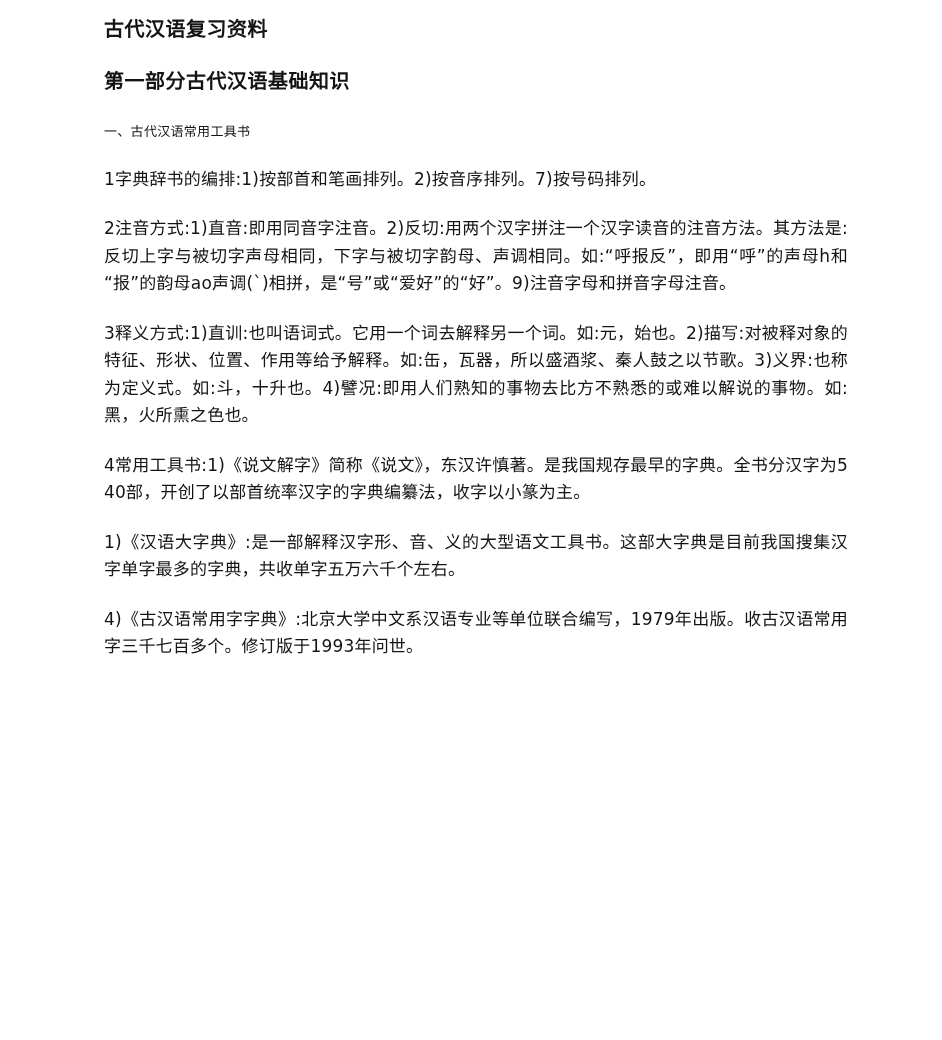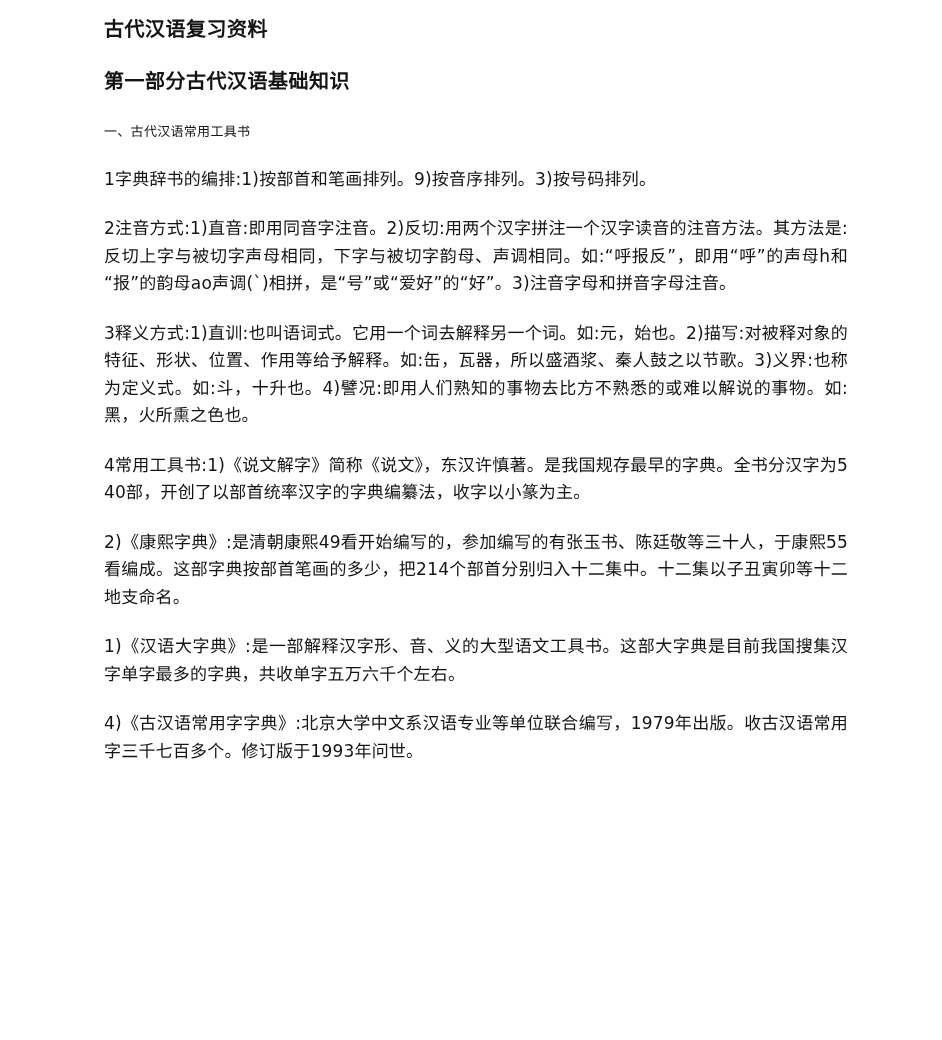--- a/index.html
+++ b/index.html
@@ -55,20 +55,19 @@
   }
 </style>
 </head>
 <body>
 
 <div class="page">
   <h1 class="doc-title">古代汉语复习资料</h1>
   <h2 class="heading-1">第一部分古代汉语基础知识</h2>
   <h3 class="heading-2">一、古代汉语常用工具书</h3>
 
-  <p class="para">1字典辞书的编排:1)按部首和笔画排列。9)按音序排列。3)按号码排列。</p>
-  <p class="para">2注音方式:1)直音:即用同音字注音。2)反切:用两个汉字拼注一个汉字读音的注音方法。其方法是:反切上字与被切字声母相同，下字与被切字韵母、声调相同。如:“呼报反”，即用“呼”的声母h和“报”的韵母ao声调(`)相拼，是“号”或“爱好”的“好”。3)注音字母和拼音字母注音。</p>
+  <p class="para">1字典辞书的编排:1)按部首和笔画排列。2)按音序排列。7)按号码排列。</p>
+  <p class="para">2注音方式:1)直音:即用同音字注音。2)反切:用两个汉字拼注一个汉字读音的注音方法。其方法是:反切上字与被切字声母相同，下字与被切字韵母、声调相同。如:“呼报反”，即用“呼”的声母h和“报”的韵母ao声调(`)相拼，是“号”或“爱好”的“好”。9)注音字母和拼音字母注音。</p>
   <p class="para">3释义方式:1)直训:也叫语词式。它用一个词去解释另一个词。如:元，始也。2)描写:对被释对象的特征、形状、位置、作用等给予解释。如:缶，瓦器，所以盛酒浆、秦人鼓之以节歌。3)义界:也称为定义式。如:斗，十升也。4)譬况:即用人们熟知的事物去比方不熟悉的或难以解说的事物。如:黑，火所熏之色也。</p>
   <p class="para">4常用工具书:1)《说文解字》简称《说文》，东汉许慎著。是我国规存最早的字典。全书分汉字为540部，开创了以部首统率汉字的字典编纂法，收字以小篆为主。</p>
-  <p class="para">2)《康熙字典》:是清朝康熙49看开始编写的，参加编写的有张玉书、陈廷敬等三十人，于康熙55看编成。这部字典按部首笔画的多少，把214个部首分别归入十二集中。十二集以子丑寅卯等十二地支命名。</p>
   <p class="para">1)《汉语大字典》:是一部解释汉字形、音、义的大型语文工具书。这部大字典是目前我国搜集汉字单字最多的字典，共收单字五万六千个左右。</p>
   <p class="para">4)《古汉语常用字字典》:北京大学中文系汉语专业等单位联合编写，1979年出版。收古汉语常用字三千七百多个。修订版于1993年问世。</p>
 </div>
 
 </body></html>

